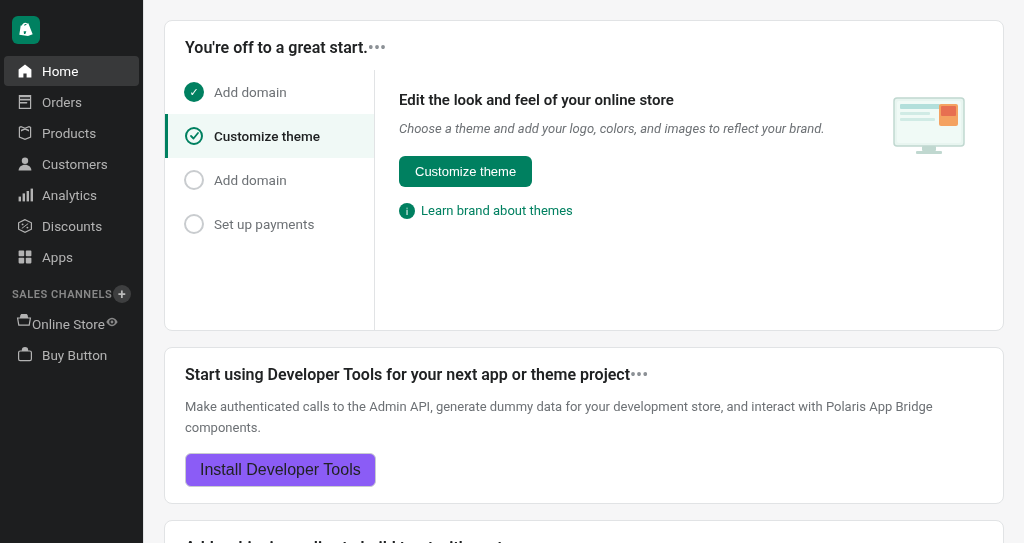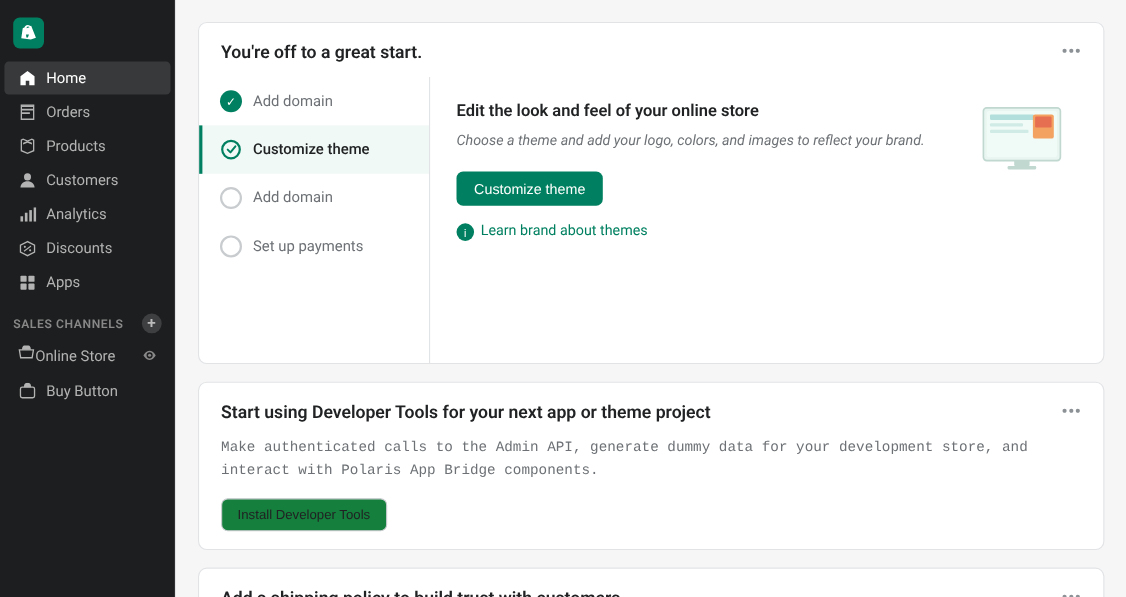--- a/index.html
+++ b/index.html
@@ -7,21 +7,21 @@
       font-family: -apple-system, BlinkMacSystemFont, 'Segoe UI', Roboto, sans-serif;
       background: #f6f6f7;
       display: flex;
       height: 543px;
       overflow: hidden;
       font-size: 14px;
     }
 
     
     .sidebar {
-      width: 160px;
+      width: 144px;
       background: #1a1a2e;
       background: #f8f8f8;
       background: #fff;
       border-right: 1px solid #e1e3e5;
       display: flex;
       flex-direction: column;
       height: 100%;
       background: #1c1c2e;
       background: #292929;
       background: #1a1a2e;
@@ -106,21 +106,20 @@
       justify-content: center;
       cursor: pointer;
       color: #bbb;
       font-size: 14px;
       line-height: 1;
     }
 
     .nav-item-sub {
       display: flex;
       align-items: center;
-      justify-content: space-between;
       padding: 6px 12px;
       color: #b3b3b3;
       cursor: pointer;
       border-radius: 4px;
       margin: 1px 4px;
       font-size: 13.5px;
     }
 
     .nav-item-sub-left {
       display: flex;
@@ -144,21 +143,20 @@
       background: #fff;
       border-radius: 8px;
       border: 1px solid #e1e3e5;
       margin-bottom: 16px;
       overflow: hidden;
     }
 
     .card-header {
       display: flex;
       align-items: center;
-      justify-content: space-between;
       padding: 16px 20px 12px;
     }
 
     .card-title {
       font-size: 16px;
       font-weight: 600;
       color: #202223;
     }
 
     .dots-menu {
@@ -287,30 +285,29 @@
     
     .card-body {
       padding: 0 20px 16px;
     }
 
     .card-desc {
       font-size: 13px;
       color: #6d7175;
       line-height: 1.6;
       margin-bottom: 14px;
-      font-family: Liberation Mono, monospace;
     }
 
     .btn-secondary {
-      background: #15803d;
+      background: #8b5cf6;
       color: #202223;
       border: 1px solid #c9cccf;
       padding: 7px 14px;
       border-radius: 6px;
-      font-size: 12px;
+      font-size: 16px;
       cursor: pointer;
     }
 
     
     .sidebar { background: #1a1a2e; }
 
     
     .sidebar {
       background: #1d1e1f;
     }

